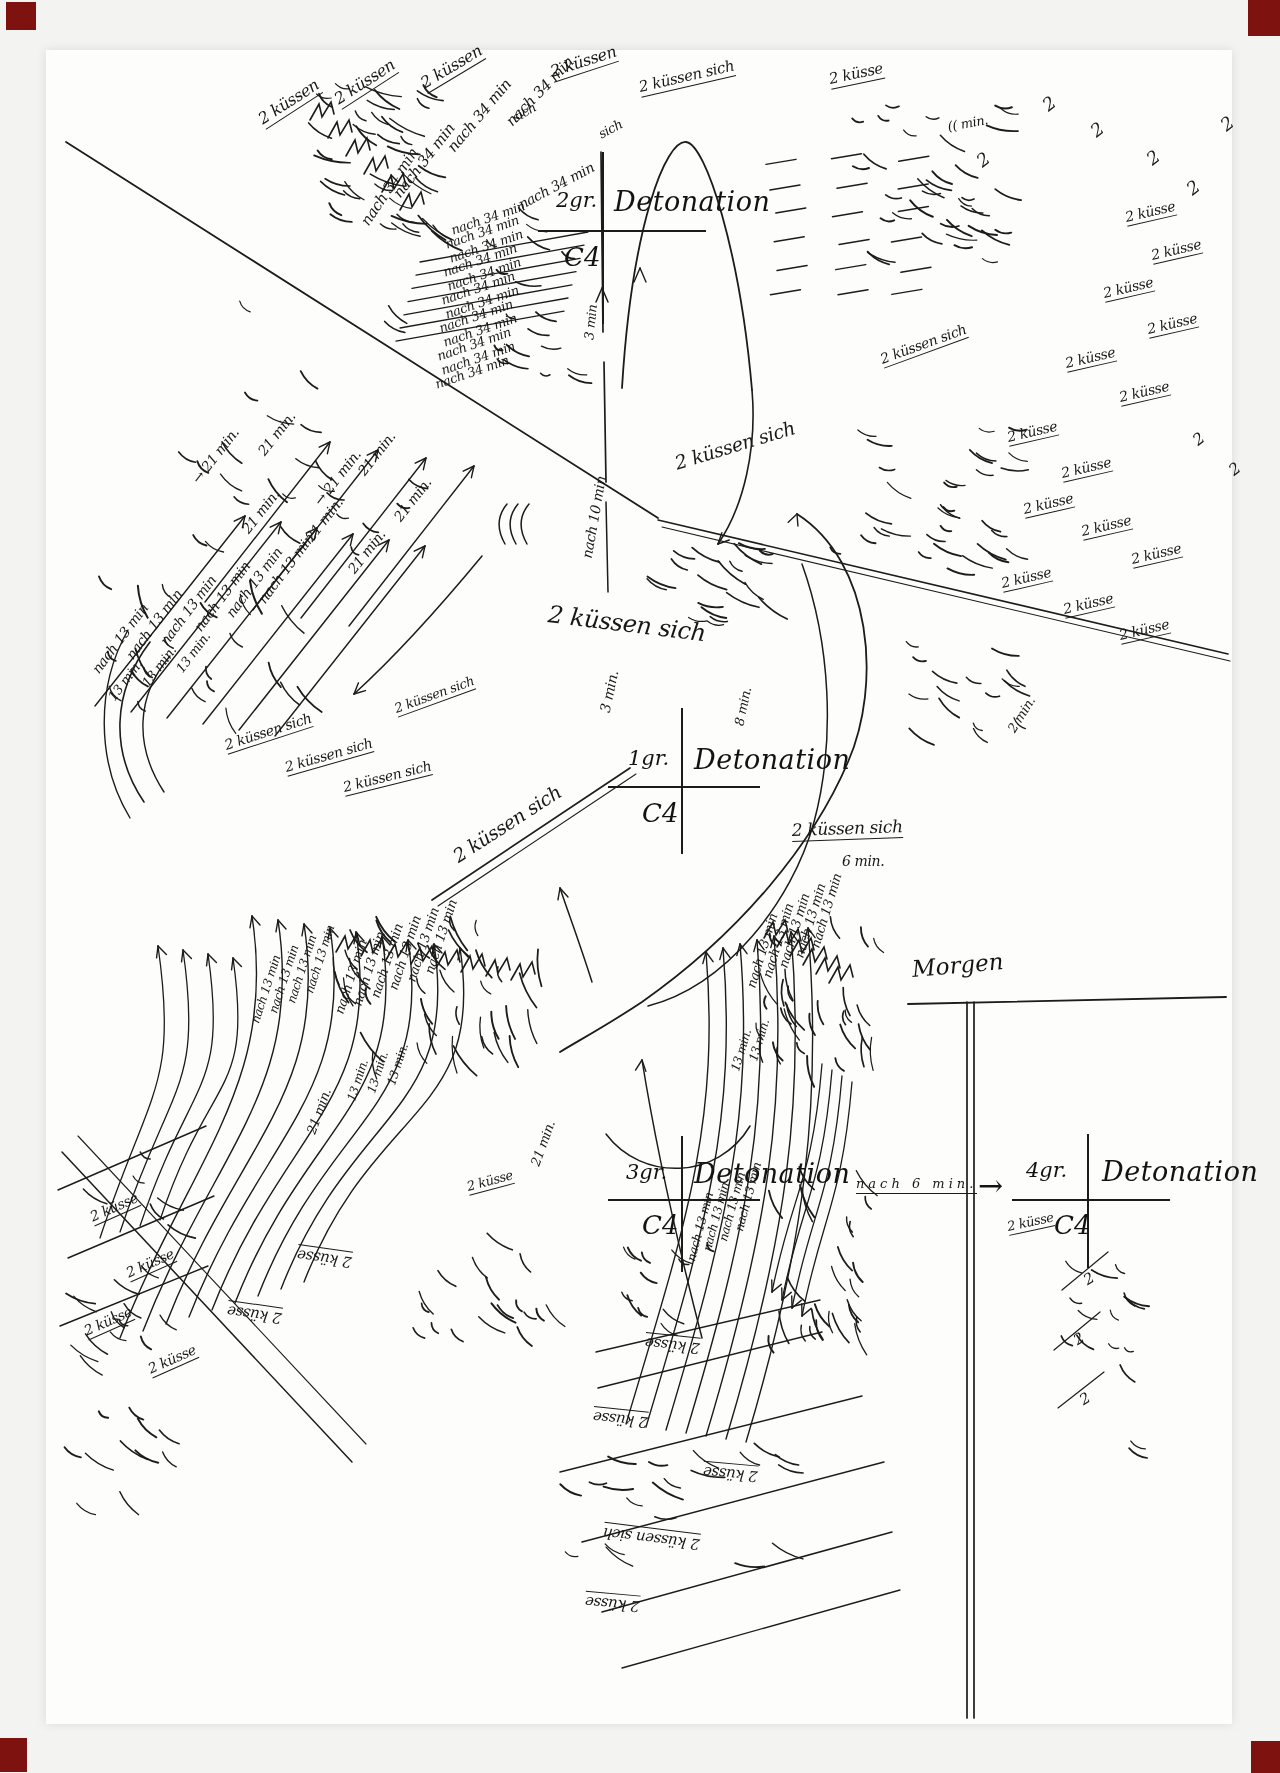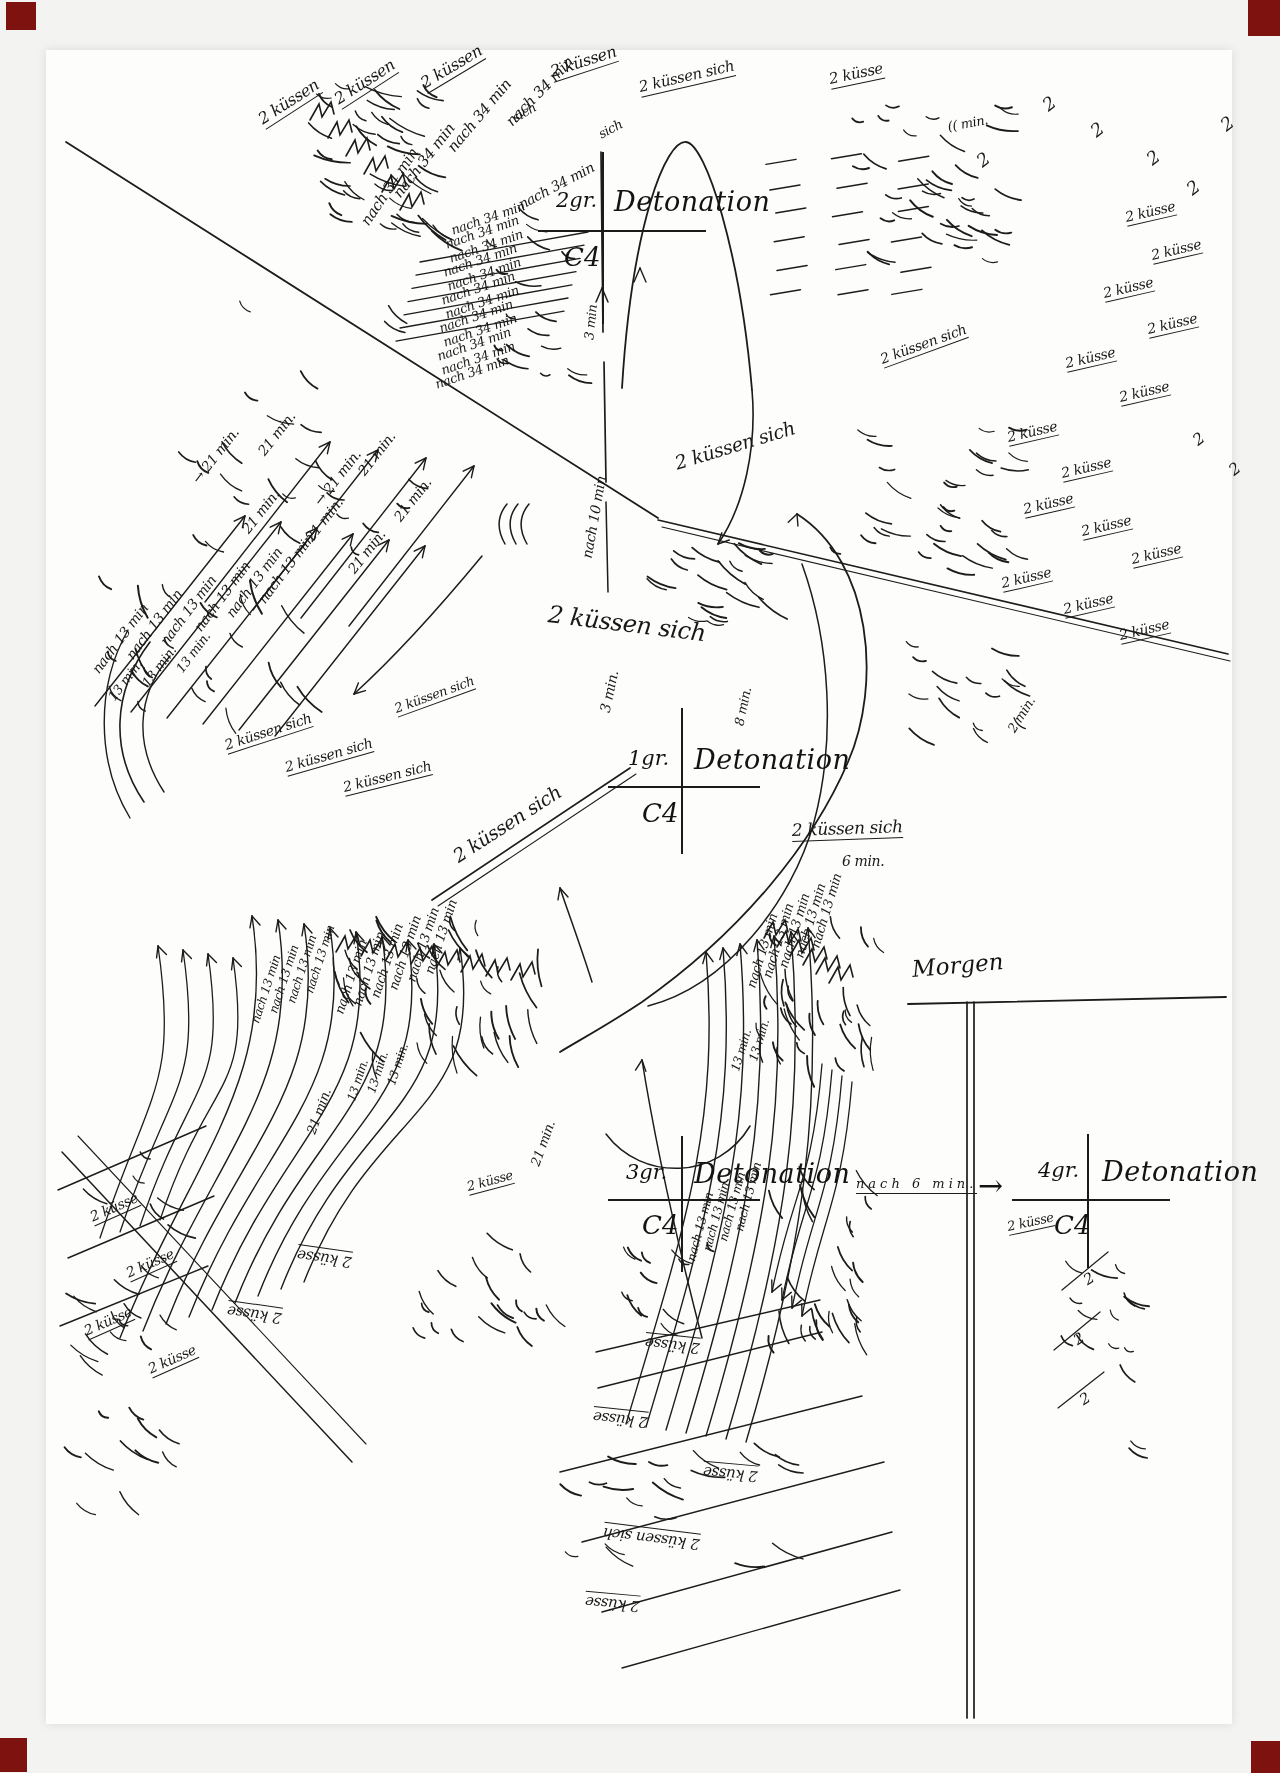--- a/index.html
+++ b/index.html
@@ -40,21 +40,21 @@
   #det1 .sub{left:42px;top:92px;}
   #det3{left:600px;top:1128px;width:250px;height:150px;}
   #det3 .v{left:81px;top:8px;height:136px;}
   #det3 .h{left:8px;top:71px;width:152px;}
   #det3 .num{left:26px;top:34px;}
   #det3 .title{left:94px;top:32px;}
   #det3 .sub{left:42px;top:84px;}
   #det4{left:1008px;top:1130px;width:260px;height:150px;}
   #det4 .v{left:79px;top:4px;height:134px;}
   #det4 .h{left:4px;top:69px;width:158px;}
-  #det4 .num{left:30px;top:30px;}
+  #det4 .num{left:18px;top:30px;}
   #det4 .title{left:94px;top:28px;}
   #det4 .sub{left:46px;top:82px;}
   .morgen{position:absolute;left:912px;top:952px;font-size:23px;font-style:italic;
           transform:rotate(-5deg);color:#141414;}
   .conn-label{position:absolute;left:856px;top:1176px;font-size:13px;font-style:italic;
               letter-spacing:4px;border-bottom:1.5px solid #1b1b1b;padding-bottom:2px;color:#181818;}
   .conn-arrow{position:absolute;left:978px;top:1168px;font-size:30px;color:#141414;}
 </style>
 </head>
 <body>

